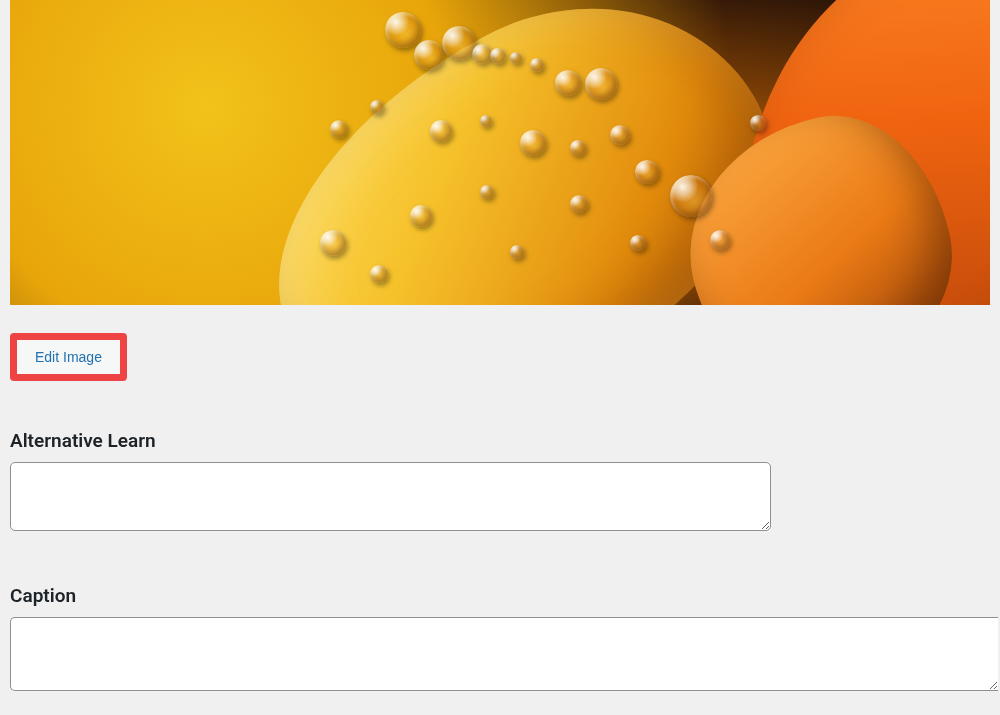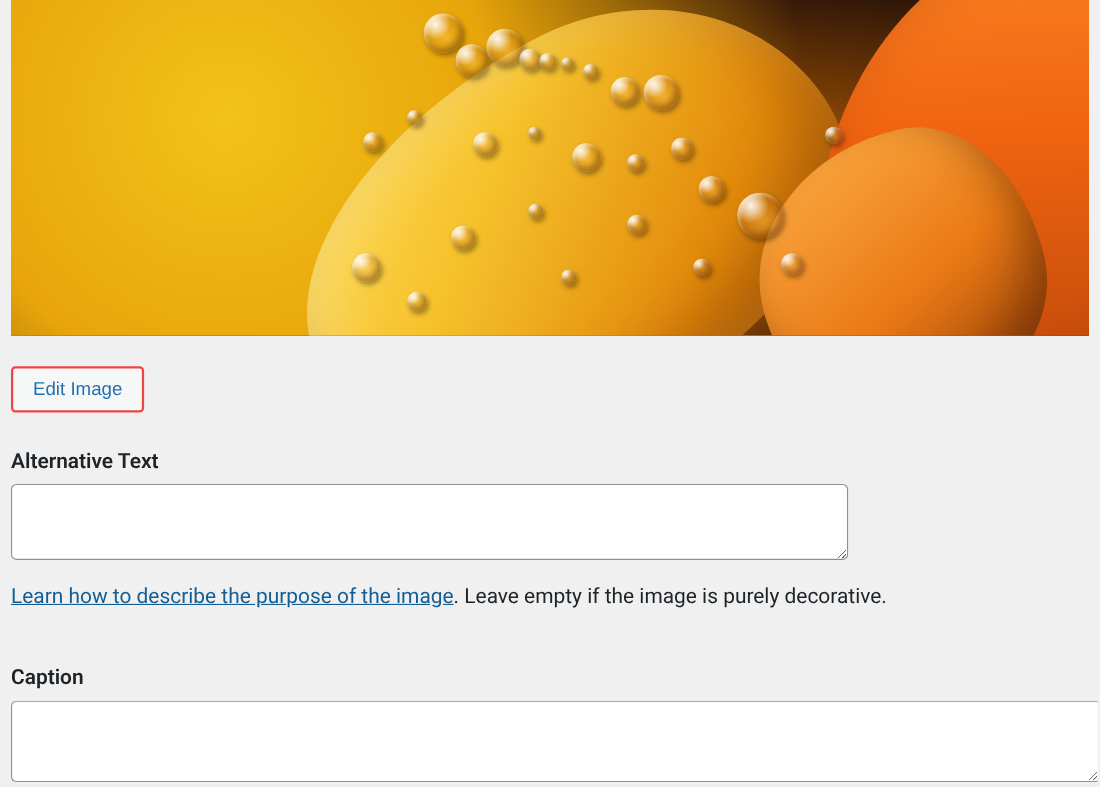--- a/index.html
+++ b/index.html
@@ -57,27 +57,27 @@
       background:
         radial-gradient(circle at 30% 28%, rgba(255,255,255,0.92) 0%, rgba(255,255,255,0.55) 18%, rgba(255,255,255,0) 38%),
         radial-gradient(circle at 58% 62%, rgba(255,200,80,0.4) 0%, rgba(180,90,10,0.22) 55%, rgba(0,0,0,0) 75%);
       box-shadow:
         inset -3px -4px 6px rgba(60,25,0,0.35),
         inset 2px 2px 4px rgba(255,255,255,0.55),
         2px 3px 5px rgba(0,0,0,0.35);
     }
     .edit-btn {
       margin-top: 28px;
-      margin-bottom: 32px;
+      margin-bottom: 48px;
       display: inline-block;
       background: #f6f7f7;
-      border: 2px solid #ef4444;
+      border: 7px solid #ef4444;
       border-radius: 4px;
       color: #2271b1;
-      font-size: 17px;
+      font-size: 14px;
       padding: 9px 18px;
       cursor: pointer;
     }
     .field-label {
       font-size: 19px;
       font-weight: 600;
       color: #1d2327;
       margin-bottom: 10px;
       display: block;
     }
@@ -152,25 +152,22 @@
     <div class="drop" style="left:360px; top:265px; width:18px; height:18px;"></div>
     <div class="drop" style="left:500px; top:245px; width:14px; height:14px;"></div>
     <div class="drop" style="left:620px; top:235px; width:16px; height:16px;"></div>
     <div class="drop" style="left:700px; top:230px; width:20px; height:20px;"></div>
     <div class="drop" style="left:740px; top:115px; width:16px; height:16px;"></div>
   </div>
 
   <button class="edit-btn">Edit Image</button>
 
   <div>
-    <label class="field-label">Alternative Text</label>
+    <label class="field-label">Alternative Learn</label>
     <textarea class="alt-textarea" style=""></textarea>
-    <div class="help-row">
-      <a href="#" class="help-link">Learn how to describe the purpose of the image</a><span>. Leave empty if the image is purely decorative.</span>
-    </div>
   </div>
 
   <div class="caption-block">
     <label class="field-label">Caption</label>
     <textarea class="caption-textarea" style=""></textarea>
   </div>
 
 </div>
 
 </body></html>

